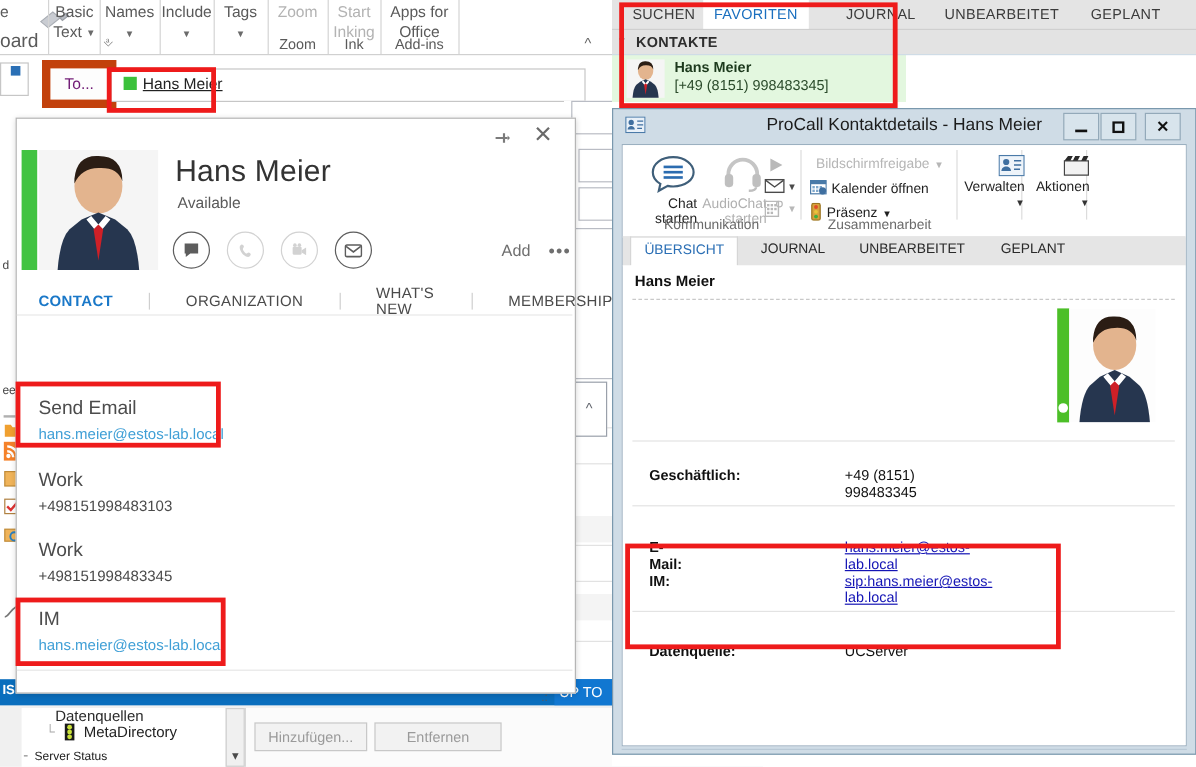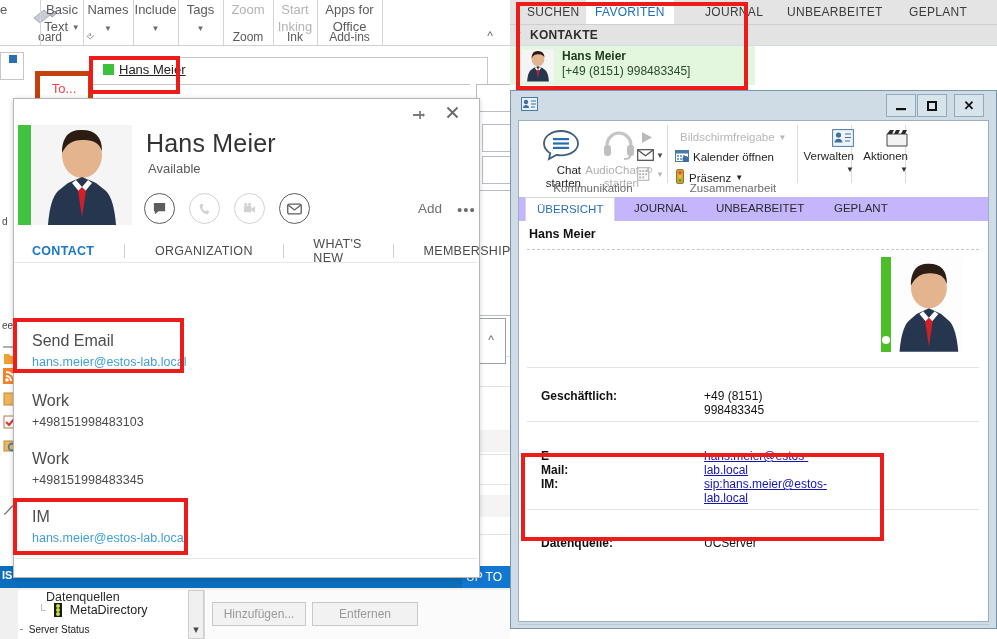--- a/index.html
+++ b/index.html
@@ -20,22 +20,22 @@
   .ol-grp{position:absolute;top:0;height:45px;border-right:1px solid #d4d4d4;}
   .ol-grp .gl{position:absolute;left:0;right:0;text-align:center;color:#5a5a5a;font-size:13px;line-height:15px;}
   .ol-grp .gl.dim{color:#b3b3b3;}
   .ol-grp .gname{position:absolute;bottom:1px;left:0;right:0;text-align:center;font-size:12px;color:#5a5a5a;}
   .caret{display:inline-block;font-size:8px;color:#6b6b6b;vertical-align:middle;}
   #ol-ribbon-sep{left:0;top:45px;width:510px;height:1px;background:#d0d0d0;}
   #ol-collapse{left:482px;top:29px;width:16px;height:14px;color:#666;font-size:12px;text-align:center;line-height:14px;}
   #ol-brush{left:30px;top:6px;width:30px;height:22px;}
   #ol-clip-launch{left:86px;top:30px;width:12px;height:12px;color:#777;font-size:10px;}
   #ol-leftstub{left:0px;top:52px;width:22px;height:26px;border:1px solid #c6c6c6;background:#fff;}
-  #ol-tobtn{left:35px;top:71px;width:48px;height:26px;border:5px solid #c2410c;background:#fdfdfd;
-            font-size:13px;color:#ef4444;text-align:center;line-height:26px;}
+  #ol-tobtn{left:35px;top:50px;width:48px;height:26px;border:7px solid #c2410c;background:#fdfdfd;
+            font-size:13px;color:#701a75;text-align:center;line-height:26px;}
   #ol-tofield{left:92px;top:57px;width:394px;height:26px;border:1px solid #c6c6c6;background:#fff;}
   #ol-recip{position:absolute;left:10px;top:4px;display:flex;align-items:center;gap:5px;}
   #ol-recip .pres{width:11px;height:11px;background:#3cc13c;display:inline-block;}
   #ol-recip .nm{font-size:13px;color:#222;text-decoration:underline;}
 
   
   .ol-line{position:absolute;left:0;height:1px;background:#e2e2e2;}
   #ol-rightcol{left:470px;top:84px;width:40px;height:510px;background:#ffffff;}
   .ol-box{position:absolute;border:1px solid #b9bcc4;background:#fff;}
   #ol-expand{left:476px;top:318px;width:28px;height:44px;border:1px solid #9aa0aa;background:#fff;}
@@ -125,21 +125,21 @@
   
   #pcr{position:absolute;left:0;top:0;width:469px;height:76px;background:#ffffff;border-bottom:1px solid #dcdcdc;}
   .pcr-grp{position:absolute;top:2px;height:72px;}
   .pcr-div{position:absolute;top:4px;width:1px;height:58px;background:#dcdcdc;}
   .pcr-name{position:absolute;bottom:1px;left:0;right:0;text-align:center;font-size:11.5px;color:#6a6a6a;}
   .bigbtn{position:absolute;text-align:right;width:58px;}
   .bigbtn .lbl{font-size:11.5px;color:#1f1f1f;line-height:13px;}
   .bigbtn.dim .lbl{color:#b0b0b0;}
   .smallrow{position:absolute;display:flex;align-items:center;gap:4px;font-size:11.5px;color:#1f1f1f;}
   .smallrow.dim{color:#b6b6b6;}
-  #pc-content-tabs{position:absolute;left:0;top:76px;width:469px;height:24px;border-bottom:1px solid #d6d6d6;background:#c4b5fd;}
+  #pc-content-tabs{position:absolute;left:0;top:76px;width:469px;height:24px;border-bottom:1px solid #d6d6d6;background:#e5e5e5;}
   #pc-content-tabs .ct{position:absolute;top:0;height:24px;line-height:23px;font-size:11.5px;color:#2a2a2a;padding:0 11px;}
   #pc-content-tabs .ct.active{color:#2b6fb5;border:1px solid #d6d6d6;border-bottom:1px solid #fff;background:#fff;}
 
   #pc-detail{position:absolute;left:0;top:100px;width:469px;height:400px;background:#fff;}
   #pc-dname{position:absolute;left:10px;top:6px;font-size:12.5px;font-weight:bold;color:#111;}
   #pc-ddash{position:absolute;left:8px;top:28px;width:452px;height:0;border-top:1px dashed #c9c9c9;}
   #pc-dphoto{position:absolute;left:372px;top:36px;width:72px;height:95px;}
   #pc-dbar{position:absolute;left:362px;top:36px;width:10px;height:95px;background:#4cbf28;}
   #pc-dbar .dot{position:absolute;left:1px;bottom:8px;width:8px;height:8px;border-radius:50%;background:#fff;}
   .pc-rule{position:absolute;left:8px;width:452px;height:1px;background:#e3e3e3;}
@@ -155,21 +155,21 @@
 <div id="outlook-bg" class="abs">
 
   <div id="ol-ribbon" class="abs">
     <div class="abs" style="left:0;top:2px;font-size:13px;color:#5a5a5a;">e</div>
     <div id="ol-brush" class="abs">
       <svg width="30" height="22" viewBox="0 0 30 22">
           <path d="M4 12 L14 4 L20 9 L10 17 Z" fill="#c9ccd2" stroke="#a9adb4"></path>
           <path d="M20 9 L25 5 L27 7 L22 11 Z" fill="#b7bbc2" stroke="#9a9ea5"></path>
         </svg>
     </div>
-    <div class="abs" style="left:0;bottom:1px;font-size:12px;color:#5a5a5a;padding-left:38px;">oard</div>
+    <div class="abs" style="left:0;bottom:1px;font-size:16px;color:#5a5a5a;">oard</div>
     <div id="ol-clip-launch" class="abs">⎀</div>
 
     <div class="ol-grp" style="left:40px;width:0;border-right:1px solid #d4d4d4;"></div>
 
     <div class="ol-grp" style="left:41px;width:42px;">
       <div class="gl" style="top:2px;">Basic</div>
       <div class="gl" style="top:19px;">Text <span class="caret">▼</span></div>
     </div>
     <div class="ol-grp" style="left:83px;width:50px;">
       <div class="gl" style="top:2px;">Names</div>
@@ -419,20 +419,21 @@
 <div id="pcw" class="abs">
   <div id="pcw-title">
     <div id="pcw-icon">
       <svg width="17" height="14" viewBox="0 0 17 14">
           <rect x="0.5" y="0.5" width="16" height="13" fill="#e8f0f8" stroke="#4a7aa8"></rect>
           <circle cx="5" cy="5" r="2.2" fill="#3f6fa0"></circle>
           <path d="M2 11c0-2 1.6-3 3-3s3 1 3 3z" fill="#3f6fa0"></path>
           <path d="M10 4h5M10 7h5M10 10h4" stroke="#3f6fa0" stroke-width="1"></path>
         </svg>
     </div>
+    <div id="pcw-titletext">ProCall Kontaktdetails - Hans Meier</div>
     <div class="wbtn" id="pcw-min">
       <svg width="12" height="10" viewBox="0 0 12 10">
           <rect x="1" y="7" width="10" height="2.2" fill="#111"></rect>
         </svg>
     </div>
     <div class="wbtn" id="pcw-max">
       <svg width="12" height="10" viewBox="0 0 12 10">
           <rect x="2" y="1" width="8" height="8" fill="none" stroke="#111" stroke-width="2"></rect>
         </svg>
     </div>

